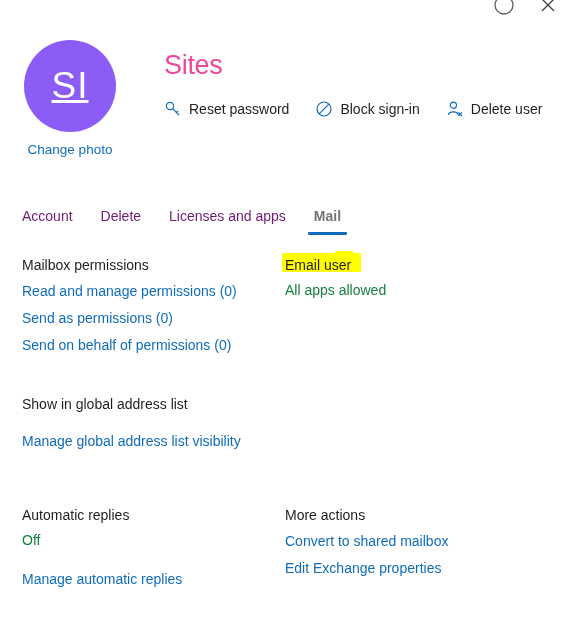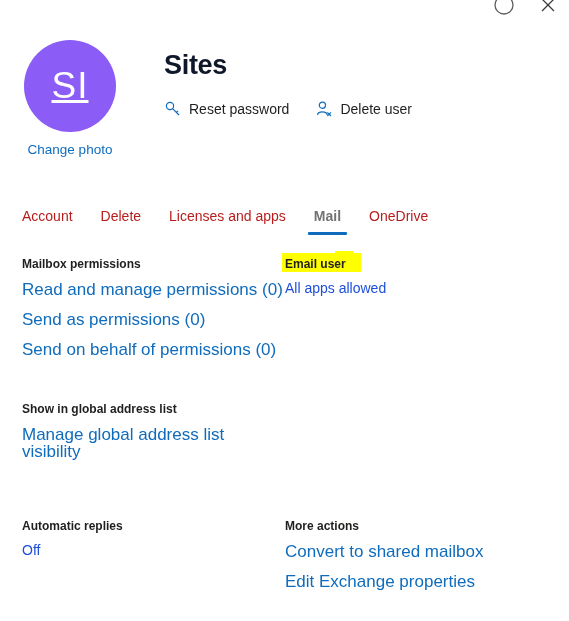--- a/index.html
+++ b/index.html
@@ -73,22 +73,22 @@
     cursor: pointer;
     white-space: nowrap;
   }
 
   .title-col {
     margin-left: 46px;
     padding-top: 12px;
   }
   .user-title {
     font-size: 27px;
-    font-weight: bold;
-    color: #0f172a;
+    font-weight: normal;
+    color: #ec4899;
     letter-spacing: -0.3px;
     line-height: 1;
   }
 
   .actions {
     margin-top: 21px;
     display: flex;
     align-items: center;
     gap: 26px;
     justify-content: flex-end;
@@ -118,21 +118,21 @@
     top: 208px;
     left: 22px;
     display: flex;
     align-items: flex-end;
     gap: 0;
   }
   .tab {
     position: relative;
     padding: 0 14px 11px 14px;
     font-size: 14px;
-    color: #b91c1c;
+    color: #701a75;
     cursor: pointer;
     white-space: nowrap;
   }
   .tab:first-child { padding-left: 0; }
   .tab.selected {
     color: #737373;
     font-weight: bold;
   }
   .tab.selected::after {
     content: "";
@@ -154,39 +154,40 @@
   }
   .row {
     display: flex;
   }
   .col {
     width: 263px;
     flex: 0 0 auto;
   }
   .group { margin-bottom: 28px; }
   .group-title {
-    font-size: 12px;
-    font-weight: bold;
+    font-size: 14px;
+    font-weight: normal;
     color: #201f1e;
     line-height: 1;
     margin-bottom: 11px;
   }
   .group-value {
     font-size: 14px;
-    color: #1d4ed8;
+    color: #15803d;
     line-height: 1;
     margin-bottom: 13px;
   }
   .group-link {
-    font-size: 17px;
+    font-size: 14px;
     color: #0f6cbd;
     line-height: 1;
     margin-bottom: 13px;
     cursor: pointer;
     display: inline-block;
+    margin-top: 12px;
   }
   .link-stack .group-link { display: block; }
 
   
   .hl-wrap {
     position: relative;
     display: inline-block;
   }
   .hl-wrap > .hl-text {
     position: relative;
@@ -250,20 +251,29 @@
         <span class="action-icon">
           <svg width="18" height="18" viewBox="0 0 18 18">
             <circle cx="6" cy="6" r="3.6" fill="none" stroke="#0f6cbd" stroke-width="1.2"></circle>
             <path d="M8.6 8.6 L15 15" stroke="#0f6cbd" stroke-width="1.2" fill="none"></path>
             <path d="M12.4 12.4 L14 10.8" stroke="#0f6cbd" stroke-width="1.2" fill="none"></path>
           </svg>
         </span>
         <span class="action-label">Reset password</span>
       </div>
 
+      <div class="action">
+        <span class="action-icon">
+          <svg width="18" height="18" viewBox="0 0 18 18">
+            <circle cx="9" cy="9" r="7" fill="none" stroke="#0f6cbd" stroke-width="1.2"></circle>
+            <path d="M4.2 13.8 L13.8 4.2" stroke="#0f6cbd" stroke-width="1.2"></path>
+          </svg>
+        </span>
+        <span class="action-label">Block sign-in</span>
+      </div>
 
       <div class="action">
         <span class="action-icon">
           <svg width="18" height="18" viewBox="0 0 18 18">
             <circle cx="7.4" cy="5.2" r="3.1" fill="none" stroke="#0f6cbd" stroke-width="1.2"></circle>
             <path d="M2.6 15 C2.6 10.8 12.2 10.8 12.2 15" fill="none" stroke="#0f6cbd" stroke-width="1.2"></path>
             <path d="M12.4 12.4 L16 16 M16 12.4 L12.4 16" stroke="#0f6cbd" stroke-width="1.1" fill="none"></path>
           </svg>
         </span>
         <span class="action-label">Delete user</span>
@@ -271,21 +281,20 @@
 
     </div>
   </div>
 </div>
 
 <div class="tabs">
   <div class="tab">Account</div>
   <div class="tab">Delete</div>
   <div class="tab">Licenses and apps</div>
   <div class="tab selected">Mail</div>
-  <div class="tab">OneDrive</div>
 </div>
 
 <div class="content">
 
   <div class="row">
     <div class="col">
       <div class="group link-stack">
         <div class="group-title">Mailbox permissions</div>
         <span class="group-link">Read and manage permissions (0)</span>
         <span class="group-link">Send as permissions (0)</span>
@@ -313,20 +322,21 @@
         <span class="group-link">Manage global address list visibility</span>
       </div>
     </div>
   </div>
 
   <div class="row" style="margin-top:19px;">
     <div class="col">
       <div class="group">
         <div class="group-title">Automatic replies</div>
         <div class="group-value">Off</div>
+        <span class="group-link">Manage automatic replies</span>
       </div>
     </div>
     <div class="col">
       <div class="group link-stack">
         <div class="group-title">More actions</div>
         <span class="group-link">Convert to shared mailbox</span>
         <span class="group-link">Edit Exchange properties</span>
       </div>
     </div>
   </div>

